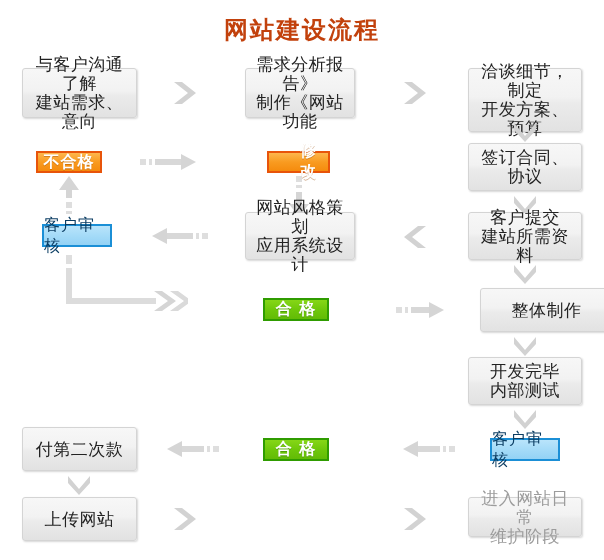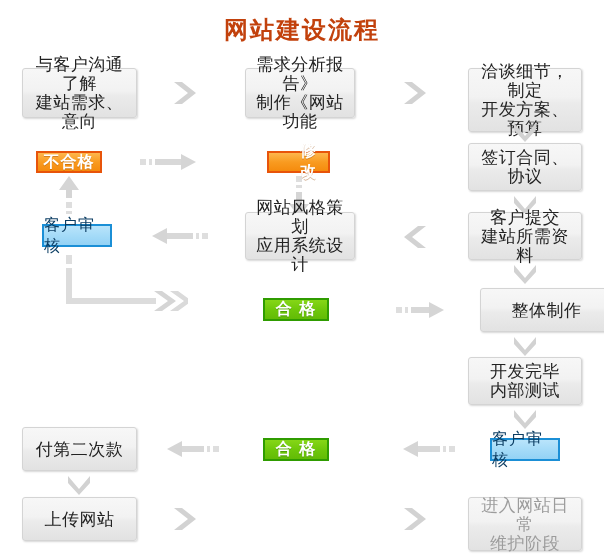--- a/index.html
+++ b/index.html
@@ -299,20 +299,20 @@
     </svg>
   </div>
 
 
   <div class="chev" style="left:400px;top:506px;">
     <svg width="30" height="26" viewBox="0 0 30 26">
       <polygon points="4,2 18,13 4,24 12,24 26,13 12,2" fill="#d2d2d2"></polygon>
     </svg>
   </div>
 
-  <div class="box" style="left:468px;top:497px;width:114px;height:54px;color:#9c9c9c;">
+  <div class="box" style="left:468px;top:497px;width:114px;height:40px;color:#9c9c9c;">
     <span>
       <span>进入网站日常</span>
       <span>维护阶段</span>
     </span>
   </div>
 
 </div>
 
 </body></html>

